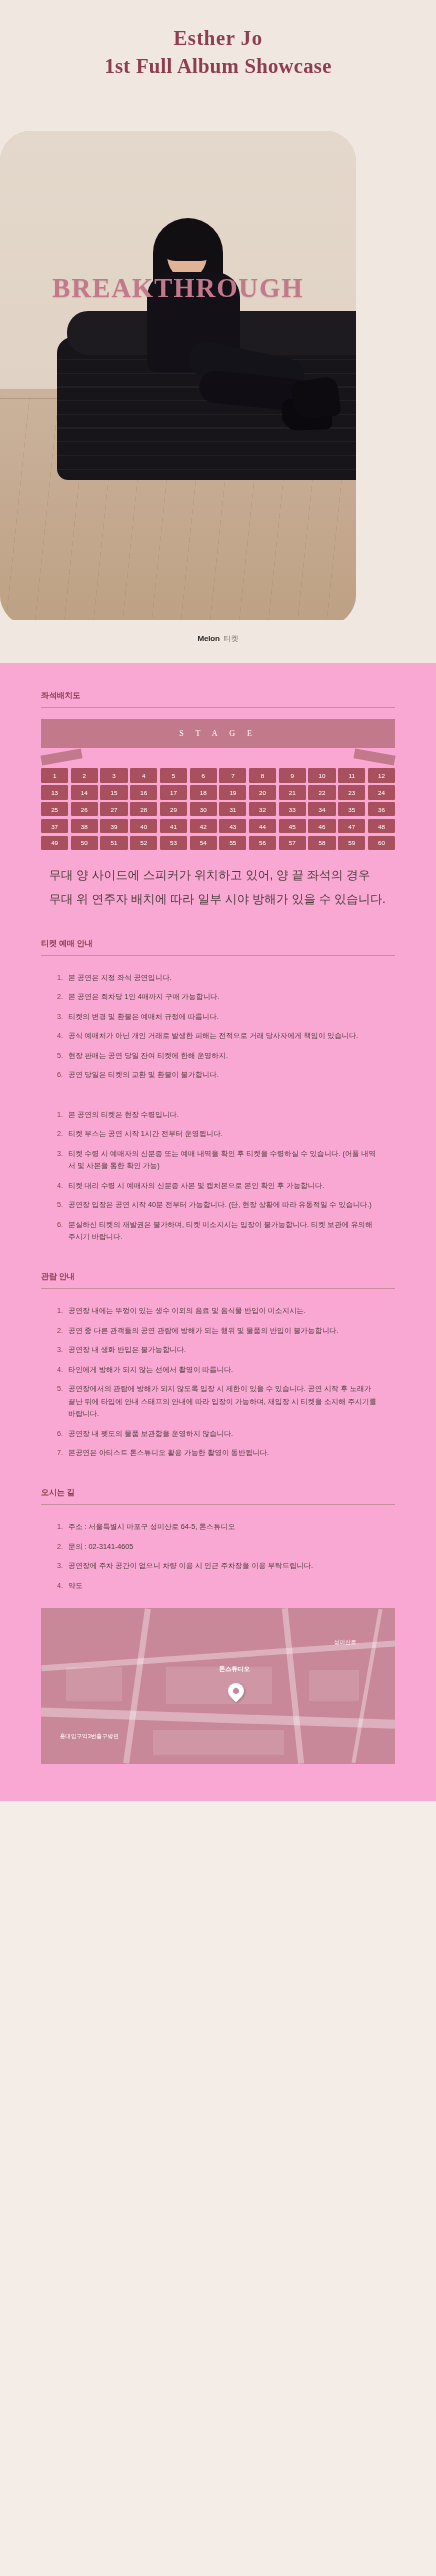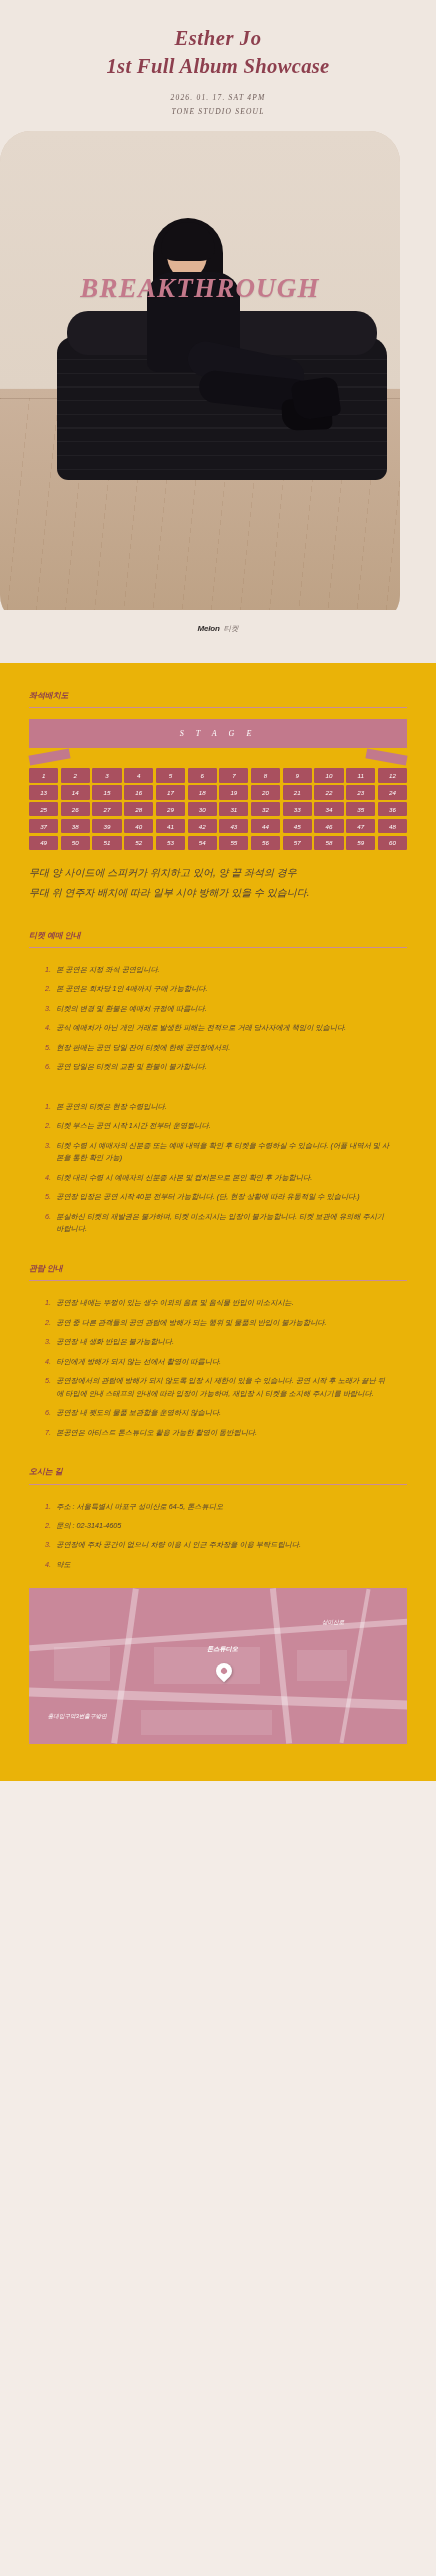--- a/index.html
+++ b/index.html
@@ -9,23 +9,22 @@
     background: #f3ece7;
   }
   body {
     width: 436px;
     font-family: "Liberation Sans", sans-serif;
     color: #3d3230;
   }
   .page {
     width: 436px;
     position: relative;
-    background: #eab308;
+    background: #f9a8d4;
     overflow: hidden;
-    font-style: italic;
   }
 
   
   .hero {
     width: 436px;
     height: 663px;
     background: #efe7e0;
     position: relative;
     overflow: hidden;
   }
@@ -54,21 +53,21 @@
     font-size: 7.5px;
     letter-spacing: 1.2px;
     color: #6d5b57;
     line-height: 1.9;
   }
 
   .photo-wrap {
     position: absolute;
     top: 131px;
     left: 0;
-    width: 400px;
+    width: 356px;
     height: 495px;
     overflow: hidden;
     background: #d8c6b6;
     border-radius: 31px;
   }
   
   .wall {
     position: absolute; inset: 0;
     background: linear-gradient(#e4d8cc 0%, #e0d3c5 52%, #cbb29c 52.2%, #bda184 100%);
   }
@@ -189,21 +188,21 @@
     font-size: 27px;
     letter-spacing: 1.2px;
     font-weight: bold;
     color: #c4798b;
     text-shadow: 0 0.6px 1.2px rgba(0,0,0,.12);
   }
 
   .hero-footer {
     position: absolute;
     left: 0; right: 0;
-    bottom: 16px;
+    bottom: 6px;
     height: 37px;
     background: #efe7e0;
     display: flex;
     align-items: center;
     justify-content: center;
     gap: 3.7px;
   }
   .melon {
     font-family: "Liberation Sans", sans-serif;
     font-size: 8px;
@@ -211,21 +210,21 @@
     color: #2f2b2a;
     letter-spacing: -0.2px;
   }
   .ticket-brand {
     font-size: 7.5px;
     color: #7c6f6b;
   }
 
   
   .section {
-    padding: 0 29px;
+    padding: 0 41px;
     margin-top: 27px;
   }
   .sec-head {
     font-size: 8px;
     font-weight: bold;
     color: #8d3f4e;
     letter-spacing: -0.1px;
     padding-bottom: 6.2px;
     border-bottom: 0.6px solid #c98c9a;
     margin-bottom: 11.2px;
@@ -262,24 +261,25 @@
   }
   .seat {
     background: #a9505f;
     color: #fff;
     font-size: 6.2px;
     text-align: center;
     padding: 3.7px 0;
     border-radius: 1.2px;
   }
   .note {
-    font-size: 10px;
+    font-size: 12px;
     line-height: 2;
     color: #4a3c39;
     margin-top: 12.5px;
+    margin-left: 8px;
   }
 
   
   ol.info-list {
     list-style: none;
     margin: 16px;
     padding: 0;
     counter-reset: li;
   }
   ol.info-list > li {
@@ -345,24 +345,20 @@
 </style>
 </head>
 <body>
 
 <div class="page">
 
   <div class="hero">
     <div class="hero-title">
       <div class="l1">Esther Jo</div>
       <div class="l2">1st Full Album Showcase</div>
-    </div>
-    <div class="hero-sub">
-      <div>2026. 01. 17. SAT 4PM</div>
-      <div>TONE STUDIO SEOUL</div>
     </div>
 
     <div class="photo-wrap">
       <div class="wall"></div>
       <div class="floor-planks"></div>
       <div class="floorline"></div>
       <div class="hair-back"></div>
       <div class="person-head"></div>
       <div class="hair-front"></div>
       <div class="sofa">
@@ -457,21 +453,21 @@
     </div>
   </div>
 
   <div class="section">
     <div class="sec-head">티켓 예매 안내</div>
     <ol class="info-list" id="ticketing-list">
         <li>본 공연은 지정 좌석 공연입니다.</li>
         <li>본 공연은 회차당 1인 4매까지 구매 가능합니다.</li>
         <li>티켓의 변경 및 환불은 예매처 규정에 따릅니다.</li>
         <li>공식 예매처가 아닌 개인 거래로 발생한 피해는 전적으로 거래 당사자에게 책임이 있습니다.</li>
-        <li>현장 판매는 공연 당일 잔여 티켓에 한해 공연장에서의.</li>
+        <li>현장 판매는 공연 당일 잔여 티켓에 한해 운영하지.</li>
         <li>공연 당일은 티켓의 교환 및 환불이 불가합니다.</li>
       </ol>
   </div>
 
   <div class="section">
     <ol class="info-list" id="entry-list">
         <li>본 공연의 티켓은 현장 수령입니다.</li>
         <li>티켓 부스는 공연 시작 1시간 전부터 운영됩니다.</li>
         <li>티켓 수령 시 예매자의 신분증 또는 예매 내역을 확인 후 티켓을 수령하실 수 있습니다. (어플 내역서 및 사본을 통한 확인 가능)</li>
         <li>티켓 대리 수령 시 예매자의 신분증 사본 및 캡처본으로 본인 확인 후 가능합니다.</li>

